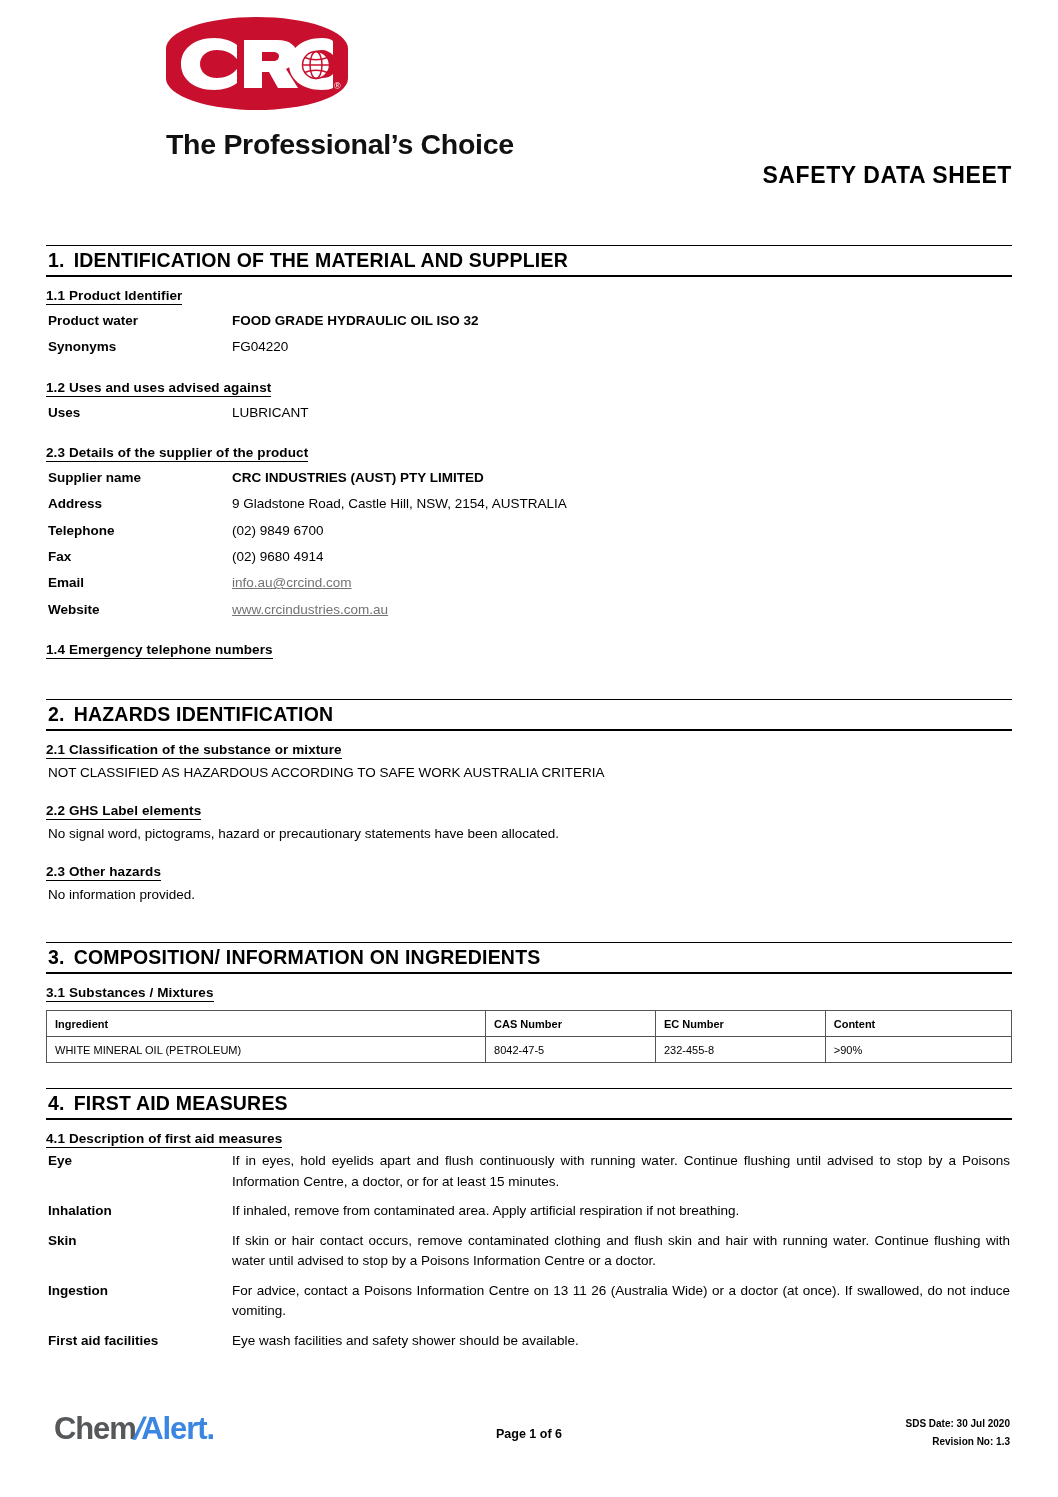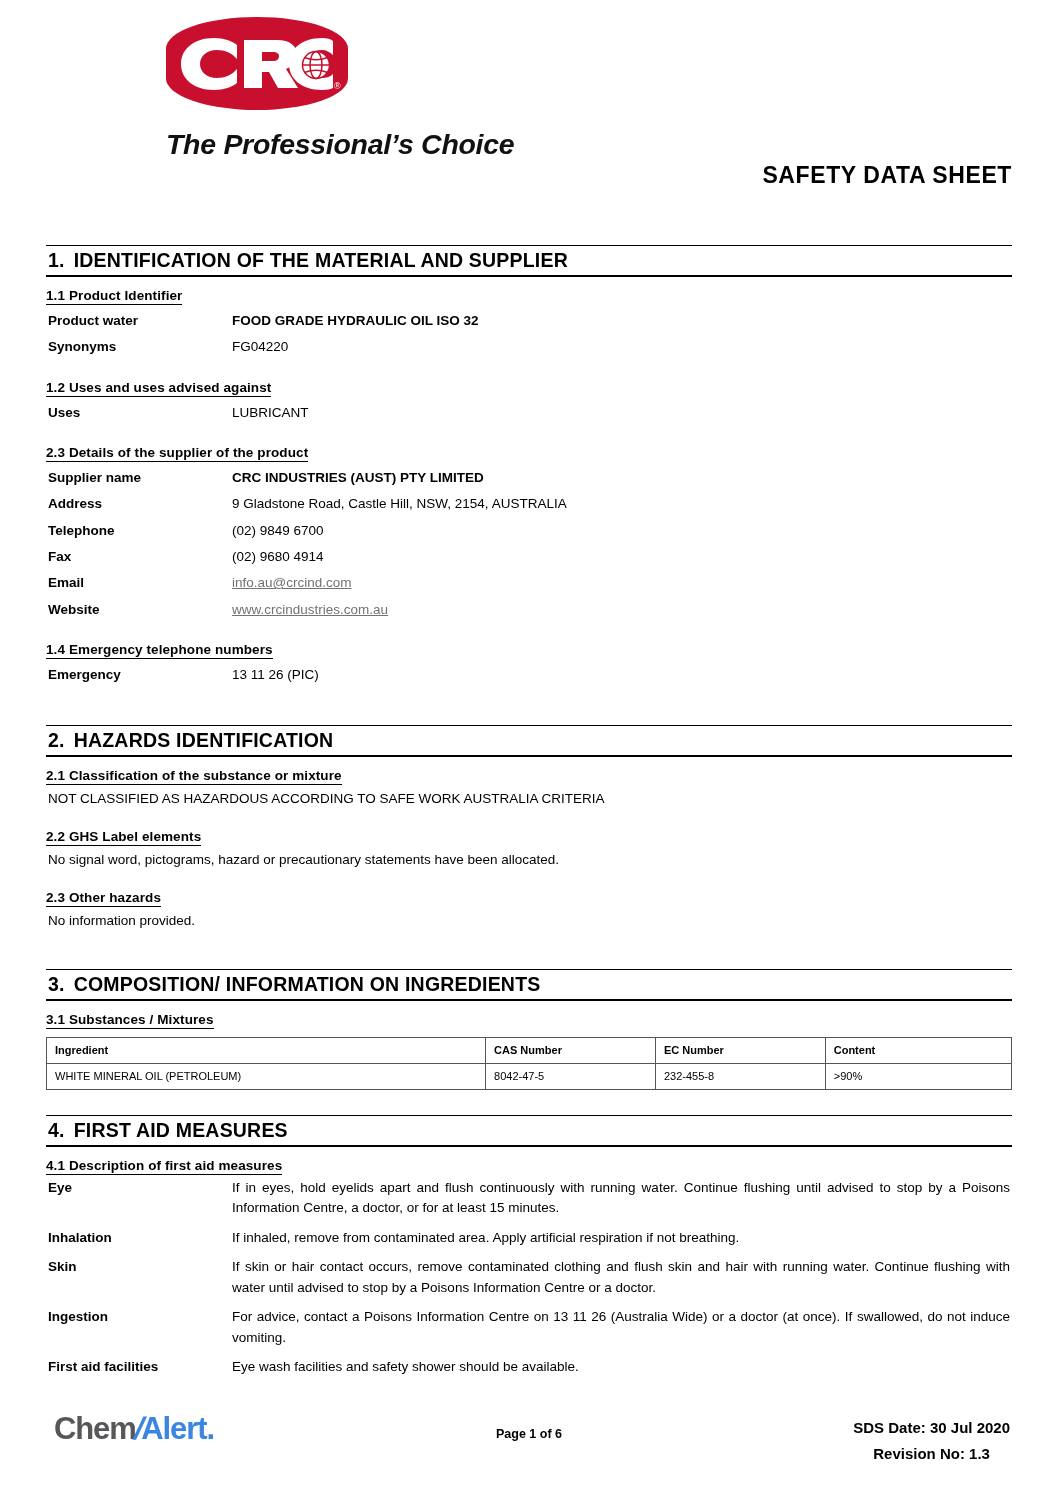--- a/index.html
+++ b/index.html
@@ -44,21 +44,20 @@
     align-items: center;
     justify-content: center;
   }
 
   .crc-shield svg { display: block; }
 
   .tagline {
     margin-top: 18px;
     font-size: 28.5px;
     font-weight: bold;
-    font-style: italic;
     letter-spacing: -0.3px;
     color: #111111;
     white-space: nowrap;
   }
 
   .sds-title {
     position: absolute;
     right: 0;
     top: 162px;
     font-size: 23px;
@@ -213,22 +212,22 @@
     top: 22px;
     text-align: center;
     font-size: 12.5px;
     font-weight: bold;
   }
 
   .footer-right {
     position: absolute;
     right: 2px;
     top: 10px;
-    text-align: center;
-    font-size: 15px;
+    text-align: right;
+    font-size: 10px;
     font-weight: bold;
     line-height: 1.75;
   }
 </style>
 </head>
 <body>
 
 <div class="page">
 
   <div class="header-block">
@@ -320,24 +319,20 @@
       <div class="row">
         <div class="label">Website</div>
         <div class="value"><a href="#">www.crcindustries.com.au</a></div>
       </div>
     </div>
 
     <div class="spacer-sm"></div>
 
     <div class="sub-block">
       <div class="sub-head">1.4  Emergency telephone numbers</div>
-      <div class="row">
-        <div class="label">Emergency</div>
-        <div class="value">13 11 26 (PIC)</div>
-      </div>
     </div>
   </div>
 
   <div class="spacer-lg"></div>
 
   <div class="section">
     <div class="section-head">
       <span class="num">2.</span><span class="txt">HAZARDS IDENTIFICATION</span>
     </div>
 

